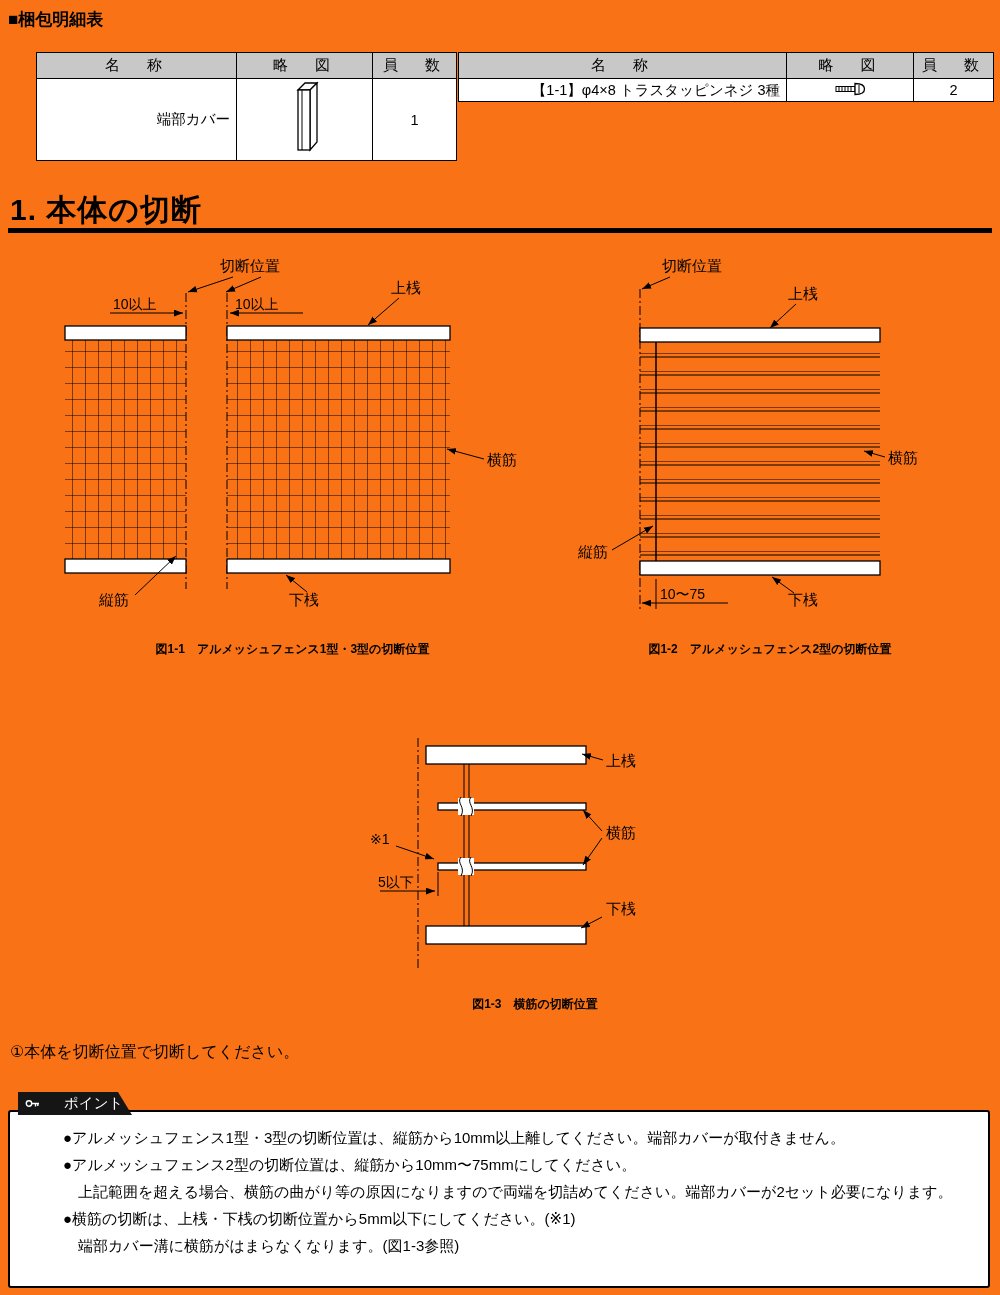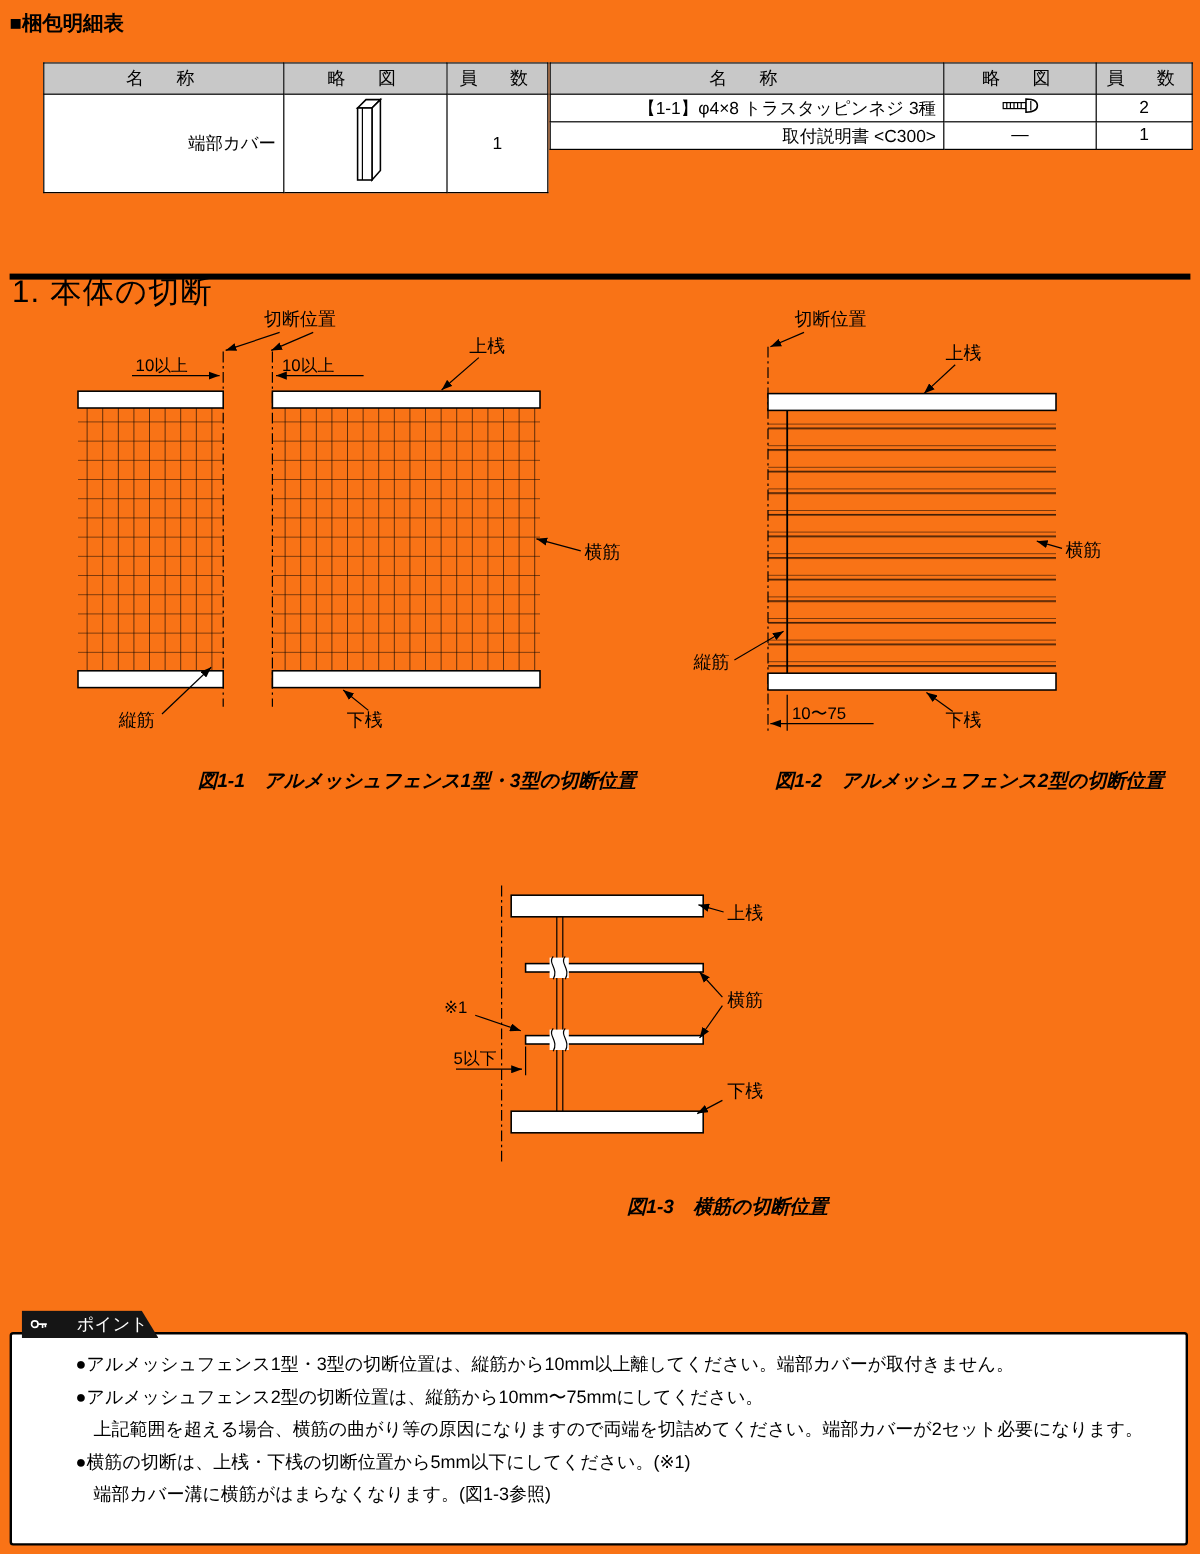--- a/index.html
+++ b/index.html
@@ -4,23 +4,23 @@
 <style>
   html,body{margin:0;padding:0;background:#fff;}
   .page{position:relative;width:1000px;height:1295px;background:#f97316;overflow:hidden;
         font-family:"Liberation Sans","DejaVu Sans",sans-serif;color:#000;padding-left:36px;}
   .pack-heading{position:absolute;left:8px;top:8px;font-size:17px;font-weight:bold;}
   table.ptable{border-collapse:collapse;position:absolute;table-layout:fixed;background:#fff;}
   table.ptable td{border:1px solid #000;font-size:14.5px;padding:0 6px;overflow:hidden;vertical-align:middle;}
   table.ptable tr.hdr td{background:#c8c8c8;text-align:center;font-size:15px;padding:0;letter-spacing:6px;}
   table.ptable td.cname{text-align:right;}
   table.ptable td.cq,table.ptable td.csk{text-align:center;}
-  .sec-title{position:absolute;left:10px;top:190px;font-size:26px;font-weight:normal;letter-spacing:1px;margin-top:36px;}
+  .sec-title{position:absolute;left:10px;top:190px;font-size:30px;font-weight:bold;letter-spacing:1px;}
   .sec-rule{position:absolute;left:8px;top:228px;width:984px;height:5px;background:#000;}
-  .figcap{position:absolute;font-weight:bold;font-size:16px;text-align:right;font-style:italic;}
+  .figcap{position:absolute;font-weight:bold;font-size:12px;text-align:center;}
   .step{position:absolute;left:10px;top:1042px;font-size:16px;}
   .pbox{position:absolute;left:8px;top:1110px;width:978px;height:174px;border:2px solid #000;border-radius:3px;background:#fff;}
   .ptab{position:absolute;left:18px;top:1092px;width:114px;height:23px;background:#151515;color:#fff;
         clip-path:polygon(0 0,100px 0,114px 23px,0 23px);
         display:flex;align-items:center;gap:24px;padding-left:7px;box-sizing:border-box;font-size:14.5px;}
   .pbody{position:absolute;left:20px;top:1124px;width:952px;font-size:15px;line-height:27px;margin-left:43px;}
   svg text{font-size:15px;fill:#000;font-family:"Liberation Sans","DejaVu Sans",sans-serif;}
   svg text.dim{font-size:14px;}
   svg .part{stroke:#000;stroke-width:1.3;fill:#fff;}
   svg .thin{stroke:#000;stroke-width:1;fill:none;}
@@ -85,25 +85,20 @@
             <line class="thin" x1="9" y1="4.5" x2="9" y2="9.5"></line>
             <line class="thin" x1="12" y1="4.5" x2="12" y2="9.5"></line>
             <line class="thin" x1="15" y1="4.5" x2="15" y2="9.5"></line>
             <line class="thin" x1="18" y1="4.5" x2="18" y2="9.5"></line>
             <path class="part" d="M22,1.5 C29,1.5 31.5,4 31.5,7 C31.5,10 29,12.5 22,12.5 Z"></path>
             <line class="thin" x1="26" y1="3" x2="26" y2="11"></line>
           </svg>
         </td>
         <td class="cq">2</td>
       </tr>
-      <tr style="height:23px">
-        <td class="cname">取付説明書 &lt;C300&gt;</td>
-        <td class="csk">―</td>
-        <td class="cq">1</td>
-      </tr>
     </tbody>
   </table>
 
   <div class="sec-title">1. 本体の切断</div>
   <div class="sec-rule"></div>
 
   <svg class="fig" style="left:55px;top:253px" width="475" height="368" viewBox="0 0 475 368">
     <defs>
       <marker id="arA" viewBox="0 0 8 6" markerWidth="9" markerHeight="7" refX="8" refY="3" orient="auto">
           <path d="M0,0L8,3L0,6Z"></path>
@@ -231,20 +226,21 @@
 
     <text class="dim" x="10" y="118">※1</text>
     <line class="lead" x1="36" y1="120" x2="74" y2="133" marker-end="url(#arC)"></line>
 
     <line class="thin" x1="78" y1="146" x2="78" y2="170"></line>
     <line class="lead" x1="20" y1="165" x2="75" y2="165" marker-end="url(#arC)"></line>
     <text class="dim" x="18" y="161">5以下</text>
   </svg>
   <div class="figcap" style="left:380px;top:996px;width:310px">図1-3　横筋の切断位置</div>
 
+  <div class="step">①本体を切断位置で切断してください。</div>
 
   <div class="pbox"></div>
   <div class="ptab">
     <svg width="15" height="15" viewBox="0 0 15 15">
       <circle cx="4" cy="7.5" r="2.7" fill="none" stroke="#fff" stroke-width="1.4"></circle>
       <path d="M6.8,7.5 H14 M10.5,7.5 V10.6 M12.8,7.5 V10" stroke="#fff" stroke-width="1.4" fill="none"></path>
     </svg>
     <span>ポイント</span>
   </div>
   <div class="pbody">

